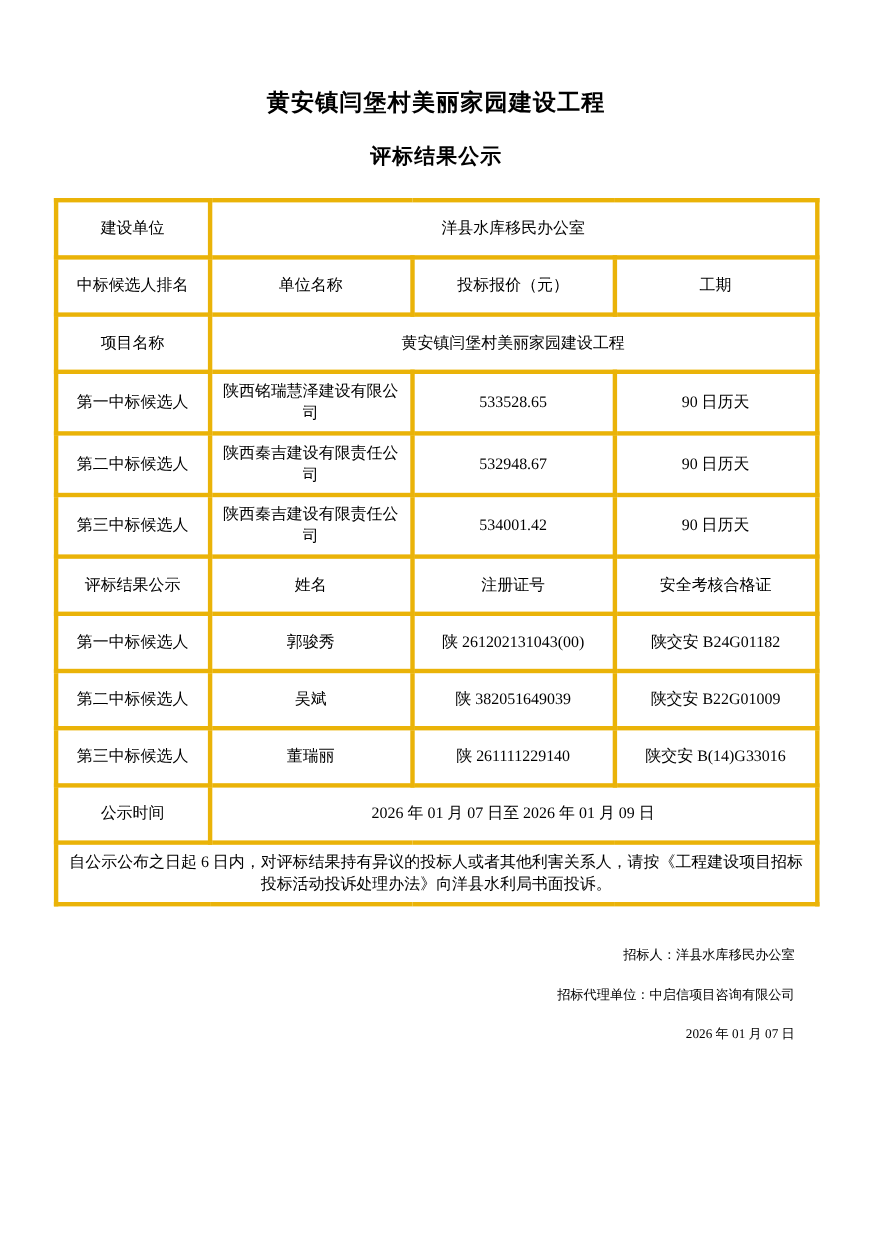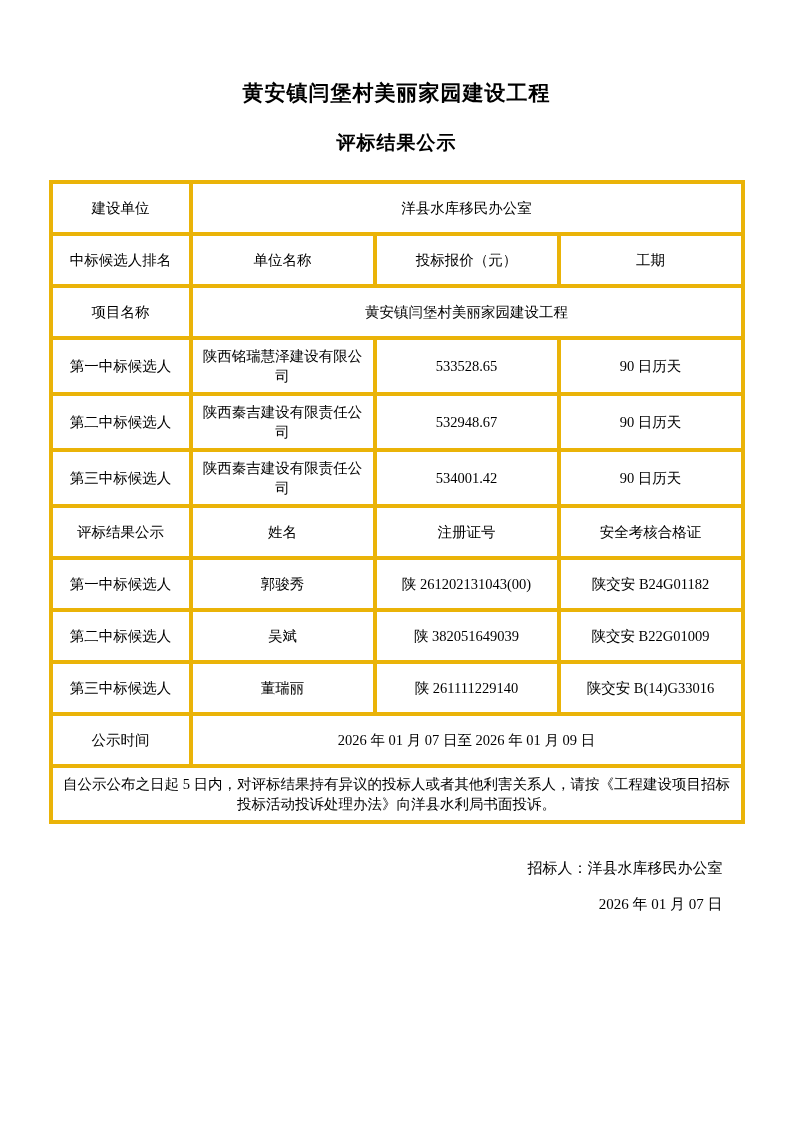--- a/index.html
+++ b/index.html
@@ -72,21 +72,21 @@
   }
   .supervise-cell {
     text-align: left;
     padding: 8px 12px 9px 12px;
     line-height: 26px;
     font-size: 14.5px;
   }
   .footer {
     width: 692px;
     margin: 26px auto 0 auto;
-    font-size: 15px;
+    font-size: 12px;
     line-height: 36px;
   }
   .footer-line {
     text-align: right;
   }
   .footer-line .inner {
     display: inline-block;
     text-align: left;
   }
   .f1 .inner { padding-right: 20px; }
@@ -166,27 +166,30 @@
         <td class="label-cell tall">第三中标候选人</td>
         <td class="tall">董瑞丽</td>
         <td class="tall nowrap">陕 261111229140</td>
         <td class="tall">陕交安 B(14)G33016</td>
       </tr>
       <tr>
         <td class="label-cell tall">公示时间</td>
         <td class="left tall" colspan="3">2026 年 01 月 07 日至 2026 年 01 月 09 日</td>
       </tr>
       <tr>
-        <td class="notice-cell" colspan="4">自公示公布之日起 5 日内，对评标结果持有异议的投标人或者其他利害关系人，请按《工程建设项目招标投标活动投诉处理办法》向洋县水利局书面投诉。</td>
+        <td class="notice-cell" colspan="4">自公示公布之日起 6 日内，对评标结果持有异议的投标人或者其他利害关系人，请按《工程建设项目招标投标活动投诉处理办法》向洋县水利局书面投诉。</td>
       </tr>
     </tbody>
   </table>
 
   <div class="footer">
     <div class="footer-line f1">
       <span class="inner">招标人：洋县水库移民办公室</span>
+    </div>
+    <div class="footer-line f2">
+      <span class="inner">招标代理单位：中启信项目咨询有限公司</span>
     </div>
     <div class="footer-line f3">
       <span class="inner">2026 年 01 月 07 日</span>
     </div>
   </div>
 
 </div>
 
 </body></html>

